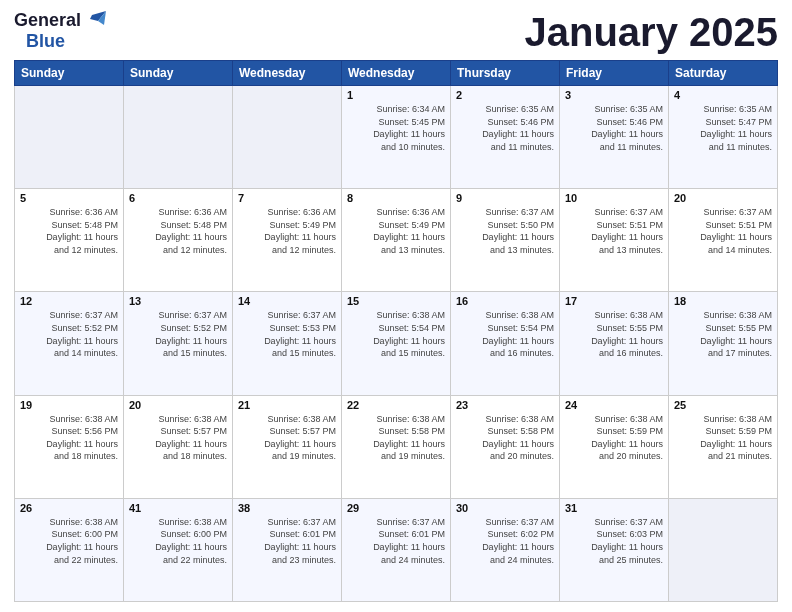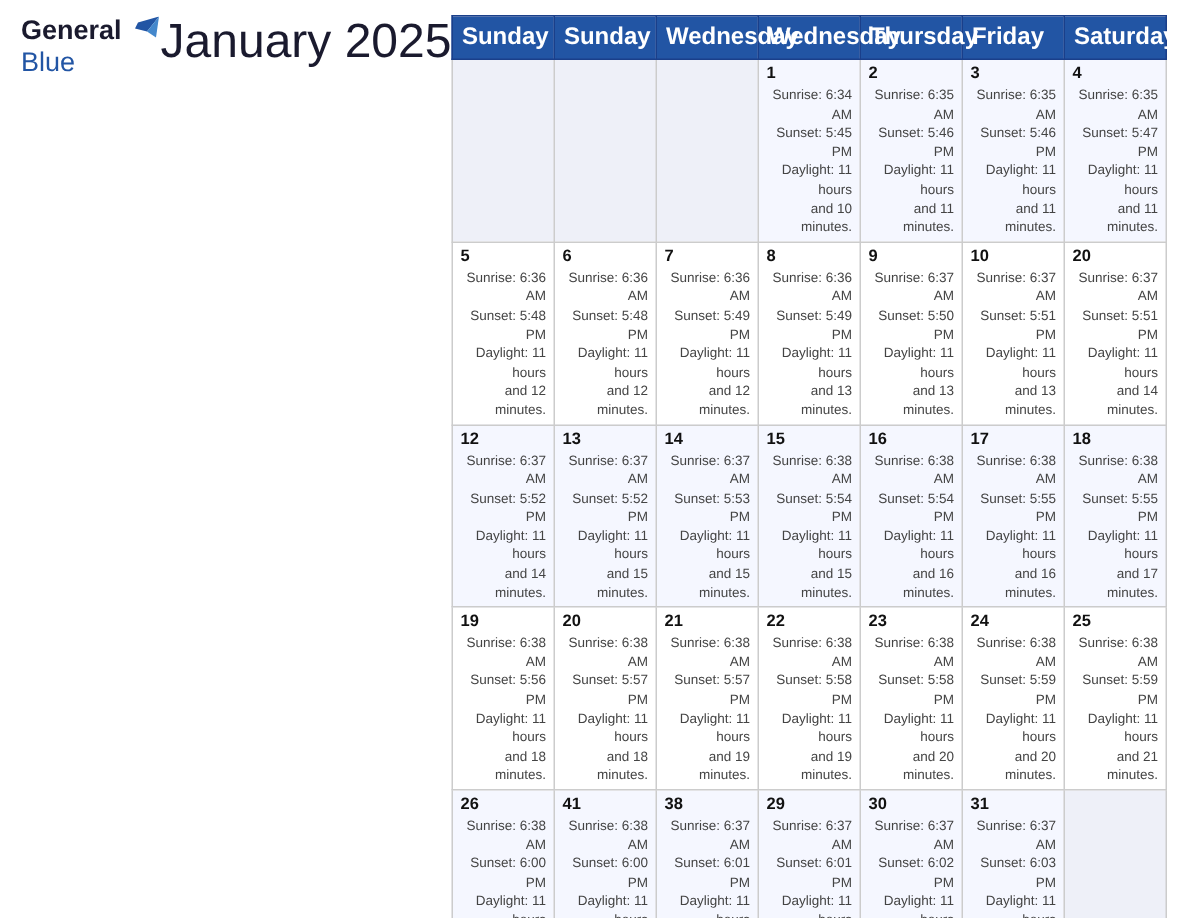--- a/index.html
+++ b/index.html
@@ -8,21 +8,21 @@
       background: #fff;
       width: 792px;
       height: 612px;
       overflow: hidden;
     }
     .page {
       width: 792px;
       height: 612px;
       padding: 10px 14px;
       display: flex;
-      flex-direction: row;
+      flex-direction: column;
     }
     .header {
       display: flex;
       align-items: flex-start;
       justify-content: space-between;
       margin-bottom: 6px;
     }
     .logo-area {
       display: flex;
       flex-direction: column;
@@ -30,42 +30,42 @@
     }
     .logo-text {
       display: flex;
       align-items: center;
       gap: 2px;
     }
     .title-area {
       text-align: right;
     }
     .month-title {
-      font-size: 32px;
-      font-weight: normal;
+      font-size: 40px;
+      font-weight: bold;
       color: #1a1a2e;
       line-height: 1.1;
     }
     .subtitle {
       font-size: 13px;
       color: #333;
     }
     .calendar {
       flex: 1;
       border: 1px solid #ccc;
       border-collapse: collapse;
       width: 100%;
       table-layout: fixed;
     }
     .calendar th {
       background: #2255a4;
       color: #fff;
       text-align: left;
       padding: 5px 6px;
-      font-size: 16px;
+      font-size: 12px;
       font-weight: bold;
       border: 1px solid #1a3f8a;
     }
     .calendar td {
       border: 1px solid #ccc;
       vertical-align: top;
       padding: 3px 5px;
       font-size: 9.5px;
       color: #333;
       background: #fff;
@@ -101,21 +101,21 @@
   <div class="header">
     <div class="logo-area">
       <div class="logo-text">
         <span style="font-size:18px;font-weight:bold;color:#1a1a2e;">General</span>
         <svg width="22" height="20" viewBox="0 0 22 20" style="margin: 0 1px;">
           <polygon points="8,4 22,0 14,10 6,8" fill="#2255a4"></polygon>
           <polygon points="14,10 22,0 20,14" fill="#4488cc"></polygon>
         </svg>
       </div>
       <div style="display:flex;align-items:center;">
-        <span style="font-size:18px;font-weight:normal;color:#2255a4;margin-left:0;">Blue</span>
+        <span style="font-size:18px;font-weight:bold;color:#2255a4;margin-left:12px;">Blue</span>
       </div>
     </div>
     <div class="title-area">
       <div class="month-title">January 2025</div>
     </div>
   </div>
 
   <table class="calendar">
     <thead>
       <tr>

